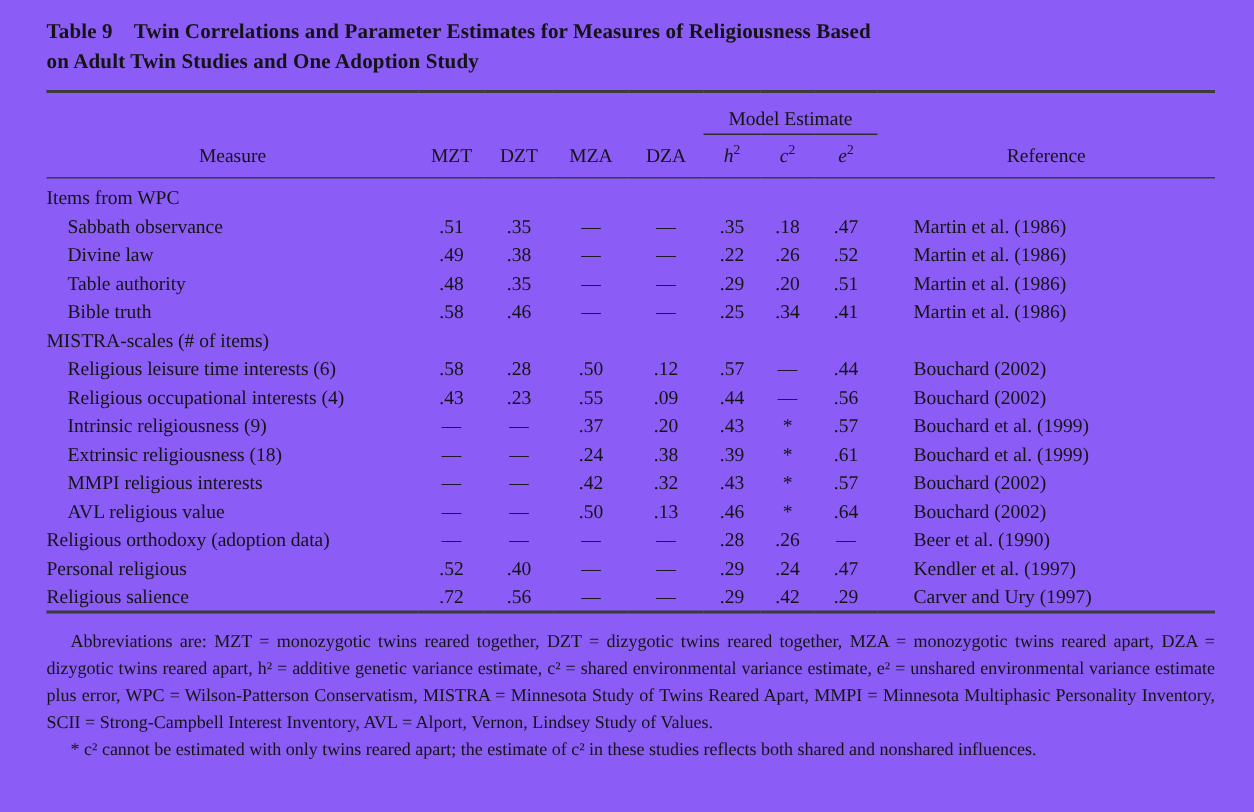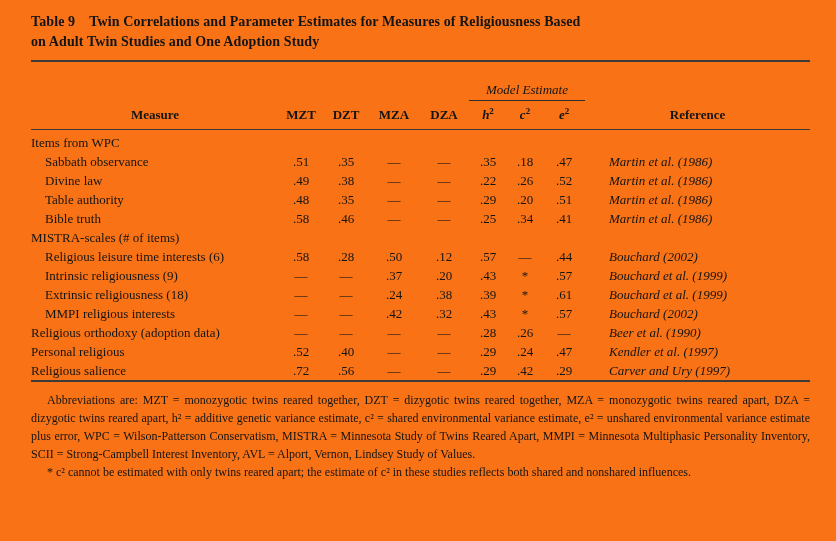--- a/index.html
+++ b/index.html
@@ -1,21 +1,21 @@
 <!DOCTYPE html>
 <html><head>
 <meta charset="utf-8">
 <style>
   * { margin: 0; padding: 0; box-sizing: border-box; }
   html, body { background: #f7f7f5; }
   .page {
     position: relative;
     width: 836px;
     height: 541px;
-    background: #f97316;
+    background: #8b5cf6;
     color: #141414;
     font-family: "Liberation Serif", "DejaVu Serif", serif;
     overflow: hidden;
   }
   .content {
     position: absolute;
     left: 31px;
     top: 12px;
     width: 779px;
   }
@@ -42,41 +42,41 @@
   col.c-h2  { width: 38px; }
   col.c-c2  { width: 36px; }
   col.c-e2  { width: 42px; }
   col.c-ref { width: auto; }
   thead th {
     font-weight: normal;
     font-size: 13px;
     vertical-align: bottom;
     text-align: center;
   }
-  tr.group-row th { height: 26px; padding-top: 20px; font-style: italic; }
+  tr.group-row th { height: 26px; padding-top: 9px; }
   th.model-estimate {
     border-bottom: 1px solid #2e2e2e;
     padding-bottom: 2px;
     font-size: 13px;
   }
-  tr.label-row th { height: 29px; padding-bottom: 6px; font-weight: bold; }
+  tr.label-row th { height: 29px; padding-bottom: 6px; }
   tr.label-row { border-bottom: 1.5px solid #3b3b3b; }
   .est { font-style: italic; font-family: "Liberation Serif", serif; }
   thead sup { font-size: 9px; line-height: 0; }
   tbody td {
     font-size: 13px;
     height: 19px;
     line-height: 19px;
     white-space: nowrap;
     overflow: hidden;
   }
   tbody td.measure { text-align: left; }
   tbody td.measure.indent { padding-left: 14px; }
   tbody td.num { text-align: center; }
-  tbody td.ref { text-align: left; padding-left: 24px; font-style: italic; }
+  tbody td.ref { text-align: left; padding-left: 24px; }
   tbody tr:first-child td { padding-top: 3px; }
   .footnotes {
     margin-top: 9px;
     font-size: 12px;
     line-height: 18px;
     text-align: justify;
   }
   .footnotes p { text-indent: 16px; }
 </style>
 </head>
@@ -202,20 +202,31 @@
     <td class="num">.58</td>
     <td class="num">.28</td>
     <td class="num">.50</td>
     <td class="num">.12</td>
     <td class="num">.57</td>
     <td class="num">—</td>
     <td class="num">.44</td>
     <td class="ref">Bouchard (2002)</td>
   </tr>
 
+  <tr>
+    <td class="measure indent">Religious occupational interests (4)</td>
+    <td class="num">.43</td>
+    <td class="num">.23</td>
+    <td class="num">.55</td>
+    <td class="num">.09</td>
+    <td class="num">.44</td>
+    <td class="num">—</td>
+    <td class="num">.56</td>
+    <td class="ref">Bouchard (2002)</td>
+  </tr>
 
 
   <tr>
     <td class="measure indent">Intrinsic religiousness (9)</td>
     <td class="num">—</td>
     <td class="num">—</td>
     <td class="num">.37</td>
     <td class="num">.20</td>
     <td class="num">.43</td>
     <td class="num">*</td>
@@ -240,20 +251,31 @@
     <td class="num">—</td>
     <td class="num">—</td>
     <td class="num">.42</td>
     <td class="num">.32</td>
     <td class="num">.43</td>
     <td class="num">*</td>
     <td class="num">.57</td>
     <td class="ref">Bouchard (2002)</td>
   </tr>
 
+  <tr>
+    <td class="measure indent">AVL religious value</td>
+    <td class="num">—</td>
+    <td class="num">—</td>
+    <td class="num">.50</td>
+    <td class="num">.13</td>
+    <td class="num">.46</td>
+    <td class="num">*</td>
+    <td class="num">.64</td>
+    <td class="ref">Bouchard (2002)</td>
+  </tr>
 
   <tr>
     <td class="measure">Religious orthodoxy (adoption data)</td>
     <td class="num">—</td>
     <td class="num">—</td>
     <td class="num">—</td>
     <td class="num">—</td>
     <td class="num">.28</td>
     <td class="num">.26</td>
     <td class="num">—</td>

